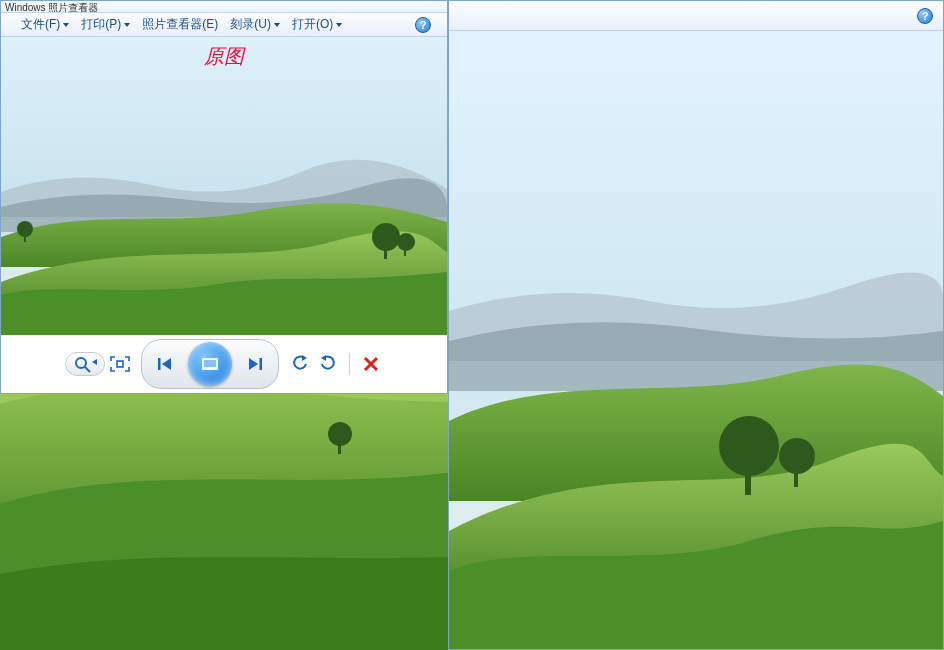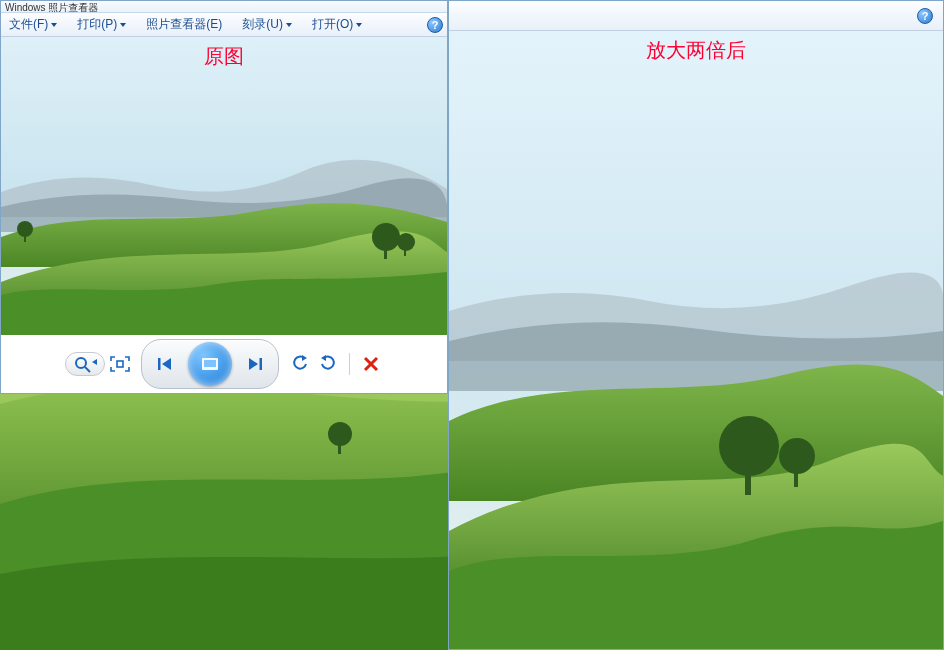--- a/index.html
+++ b/index.html
@@ -27,22 +27,22 @@
       border-bottom: 1px solid #c9d8e8;
       padding: 0 4px;
       font-size: 10px; color:#333;
       overflow: hidden;
     }
     .menubar {
       height: 24px;
       background: linear-gradient(#fcfdff,#e8f0f9);
       border-bottom: 1px solid #c0d0e0;
       display: flex; align-items: center;
-      padding: 0 4px;
-      gap: 12px;
+      padding: 0 16px;
+      gap: 4px;
     }
     .menu-item {
       padding: 2px 4px;
       color: #1a4d8f;
       white-space: nowrap;
       cursor: pointer;
       display: flex; align-items: center; gap:3px;
     }
     .menu-arrow {
       width:0;height:0;
@@ -56,20 +56,21 @@
       background: radial-gradient(circle at 30% 30%, #8fc6ff,#2a7fd4);
       color:#fff; display:flex;align-items:center;justify-content:center;
       font-size:11px; font-weight:bold;
       border:1px solid #1a5da0;
       cursor:pointer;
     }
     .image-area-left {
       width: 446px; height: 298px;
       position: relative;
       overflow: hidden;
+      font-style: italic;
     }
     .overlay-label {
       position:absolute; top: 6px; left:50%;
       transform: translateX(-50%);
       color:#ff0033; font-size: 20px;
       font-weight: 400;
       pointer-events:none;
       z-index: 30;
     }
     
@@ -277,21 +278,20 @@
   </div>
 </div>
 
 <div class="win-right">
   <div class="menubar-right">
     <div class="help-btn">
       <span>?</span>
     </div>
   </div>
   <div class="image-area-right">
-    <div class="overlay-label">放大两倍后</div>
     <svg class="landscape" viewBox="0 0 494 618" preserveAspectRatio="xMaxYMid slice">
       <defs>
         <linearGradient id="skyR" x1="0" y1="0" x2="0" y2="1">
           <stop offset="0" stop-color="#e3f3fb"></stop>
           <stop offset="0.5" stop-color="#cfe7f1"></stop>
           <stop offset="1" stop-color="#e9f2ec"></stop>
         </linearGradient>
         <linearGradient id="grassR" x1="0" y1="0" x2="0" y2="1">
           <stop offset="0" stop-color="#9ac95c"></stop>
           <stop offset="1" stop-color="#357218"></stop>

